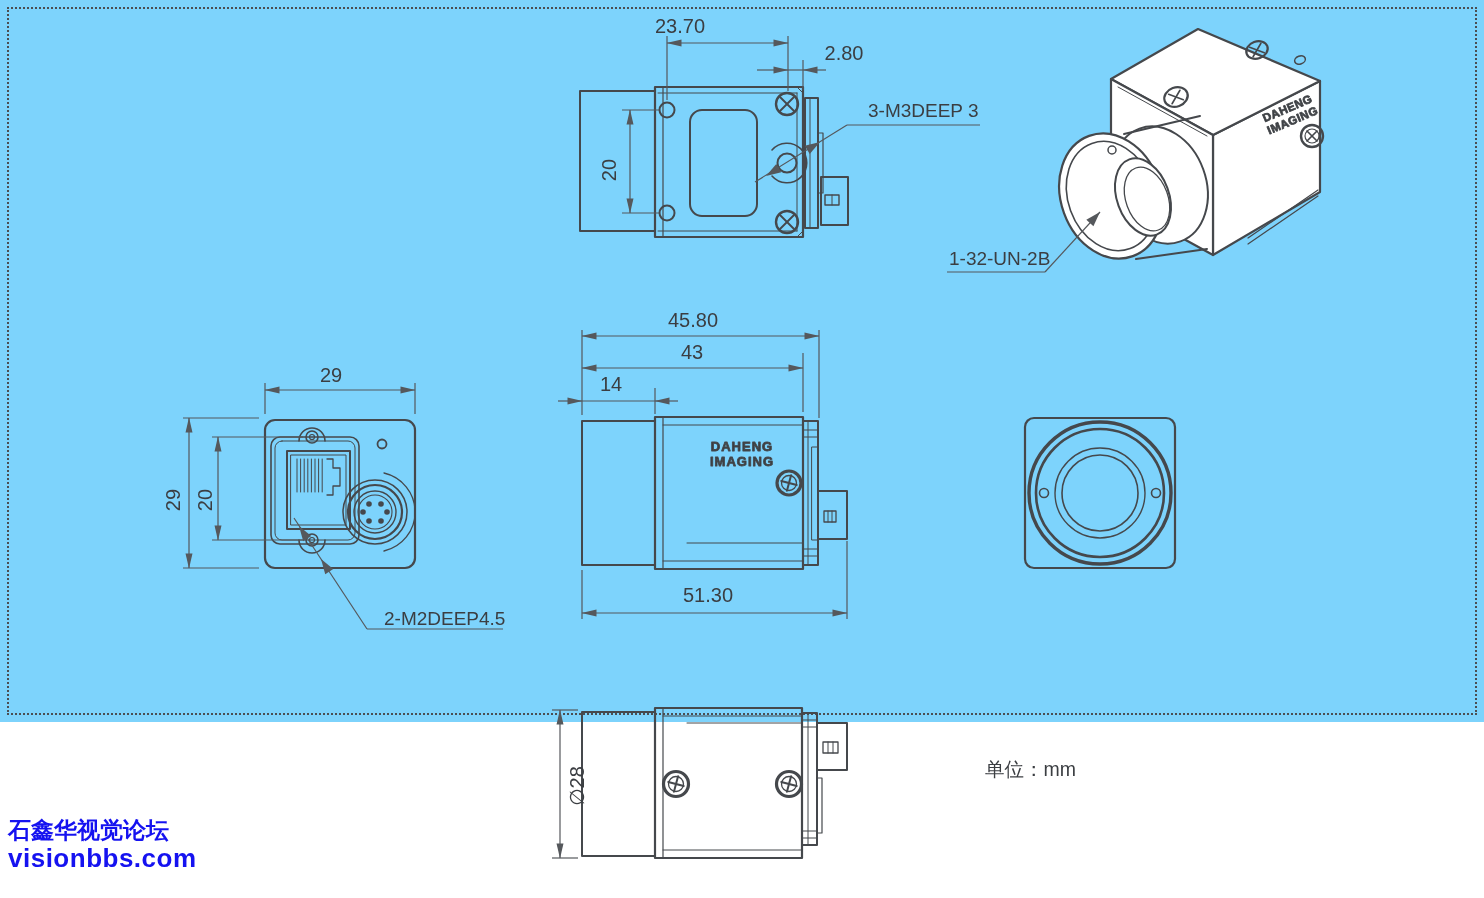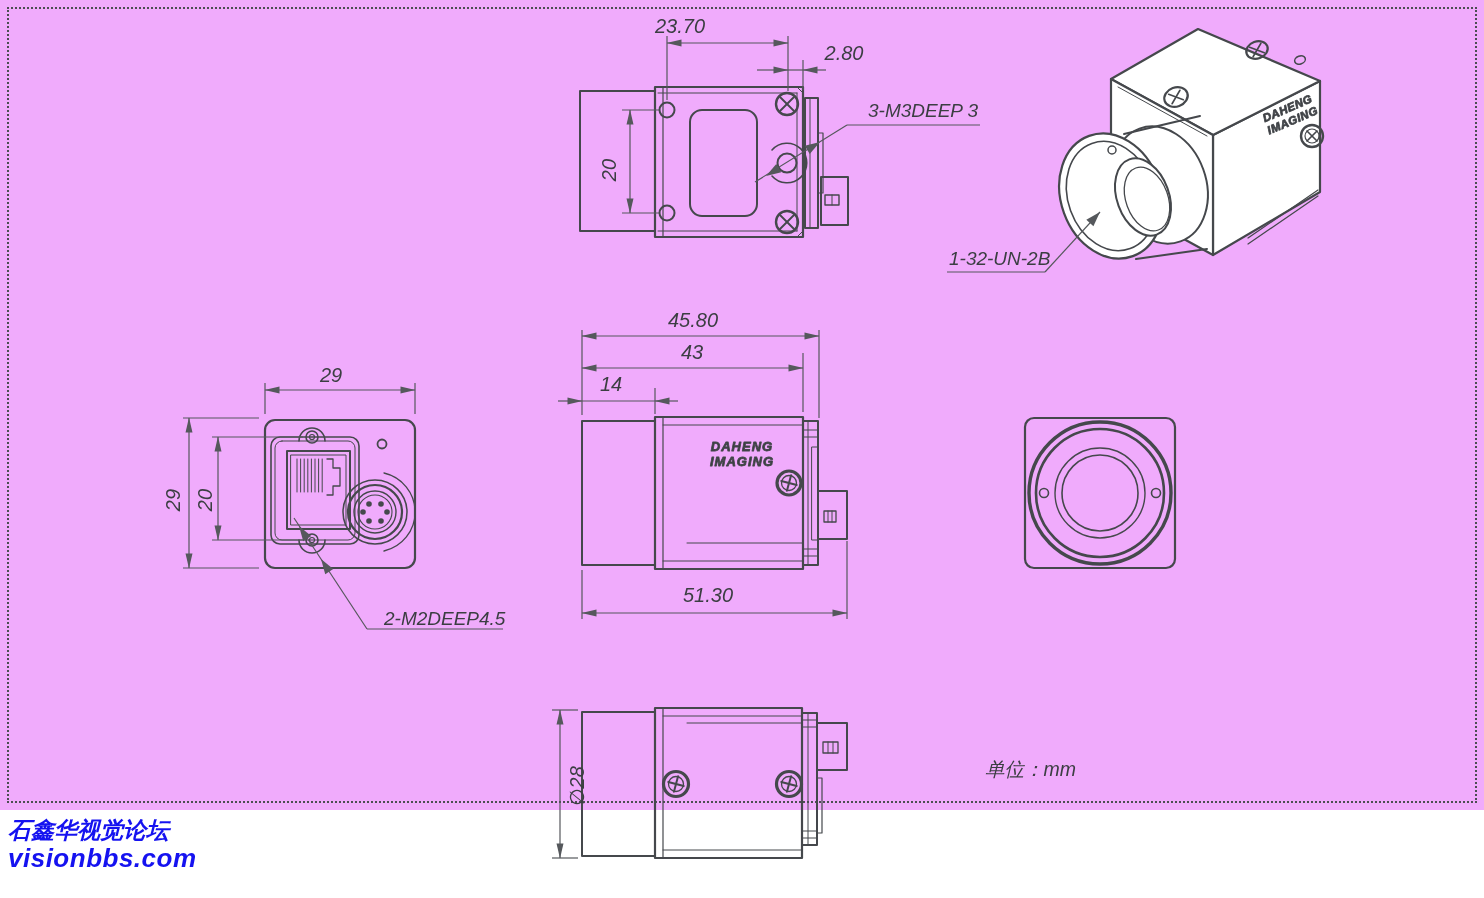--- a/index.html
+++ b/index.html
@@ -1,17 +1,17 @@
 <!DOCTYPE html>
 <html><head>
 <meta charset="utf-8">
 <style>
   html,body{margin:0;padding:0;background:#ffffff;width:1484px;height:898px;overflow:hidden;}
-  .page{position:relative;width:1484px;height:810px;background:#f0abfc;
-        font-family:"Liberation Sans","DejaVu Sans",sans-serif;font-style:italic;}
+  .page{position:relative;width:1484px;height:722px;background:#7dd3fc;
+        font-family:"Liberation Sans","DejaVu Sans",sans-serif;}
   .frame{position:absolute;left:7px;top:7px;right:7px;bottom:7px;
          border:2px dotted #4b4e52;pointer-events:none;}
   svg{position:absolute;left:0;top:0;}
   svg text{font-family:"Liberation Sans","DejaVu Sans",sans-serif;fill:#3b3e42;}
   .watermark{position:absolute;left:8px;top:816px;color:#1512f0;
              font-weight:bold;line-height:28px;font-size:23px;
              font-family:"Liberation Sans","DejaVu Sans",sans-serif;}
   .watermark .wm2{font-size:26px;letter-spacing:0.5px;}
 </style>
 </head>

